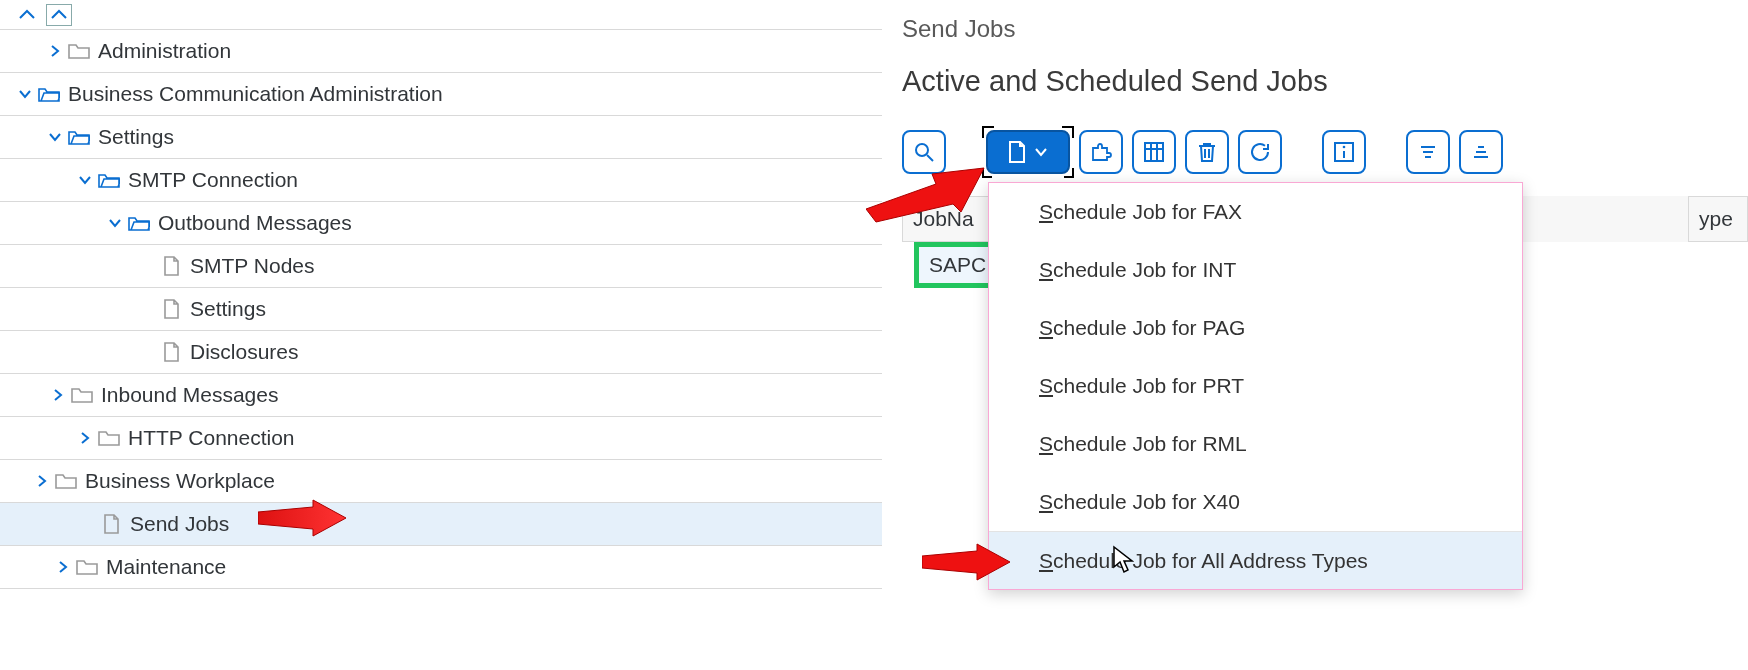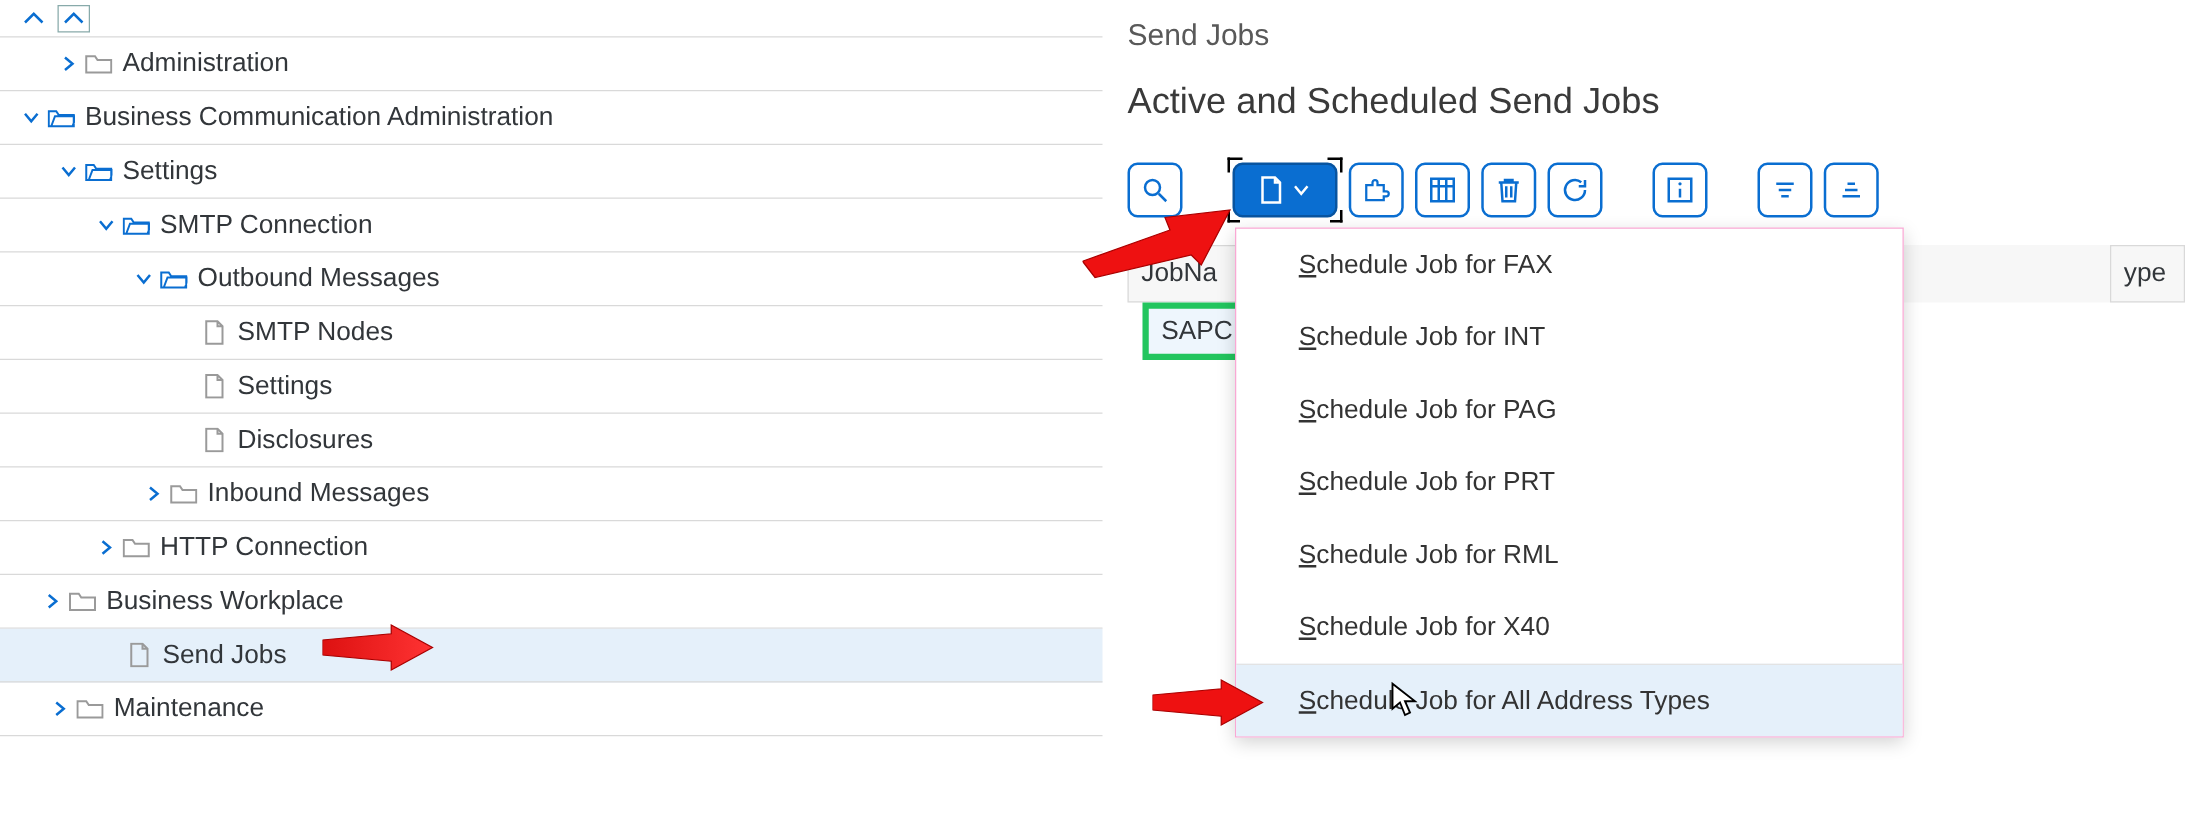--- a/index.html
+++ b/index.html
@@ -296,21 +296,21 @@
 
   <div class="tree-row" style="padding-left:160px">
     <span class="doc">
       <svg width="18" height="20" viewBox="0 0 18 20">
           <path d="M3 1 h9 l4 4 v14 h-13 z M12 1 v4 h4" fill="none" stroke="#9a9a9a" stroke-width="1.6"></path>
         </svg>
     </span>
     <span class="label">Disclosures</span>
   </div>
 
-  <div class="tree-row" style="padding-left:112px">
+  <div class="tree-row" style="padding-left:47px">
     <span class="chev">
       <svg width="16" height="16" viewBox="0 0 16 16">
           <polyline points="5,3 11,8 5,13" stroke="#0a6ed1" stroke-width="2" fill="none"></polyline>
         </svg>
     </span>
     <span class="folder">
       <svg width="22" height="18" viewBox="0 0 22 18">
           <path d="M1 3 h7 l2 3 h11 v10 h-20 z" fill="none" stroke="#9a9a9a" stroke-width="1.6"></path>
         </svg>
     </span>
@@ -347,21 +347,21 @@
 
   <div class="tree-row selected" style="padding-left:100px">
     <span class="doc">
       <svg width="18" height="20" viewBox="0 0 18 20">
           <path d="M3 1 h9 l4 4 v14 h-13 z M12 1 v4 h4" fill="none" stroke="#9a9a9a" stroke-width="1.6"></path>
         </svg>
     </span>
     <span class="label">Send Jobs</span>
   </div>
 
-  <div class="tree-row" style="padding-left:37px">
+  <div class="tree-row" style="padding-left:52px">
     <span class="chev">
       <svg width="16" height="16" viewBox="0 0 16 16">
           <polyline points="5,3 11,8 5,13" stroke="#0a6ed1" stroke-width="2" fill="none"></polyline>
         </svg>
     </span>
     <span class="folder">
       <svg width="22" height="18" viewBox="0 0 22 18">
           <path d="M1 3 h7 l2 3 h11 v10 h-20 z" fill="none" stroke="#9a9a9a" stroke-width="1.6"></path>
         </svg>
     </span>

